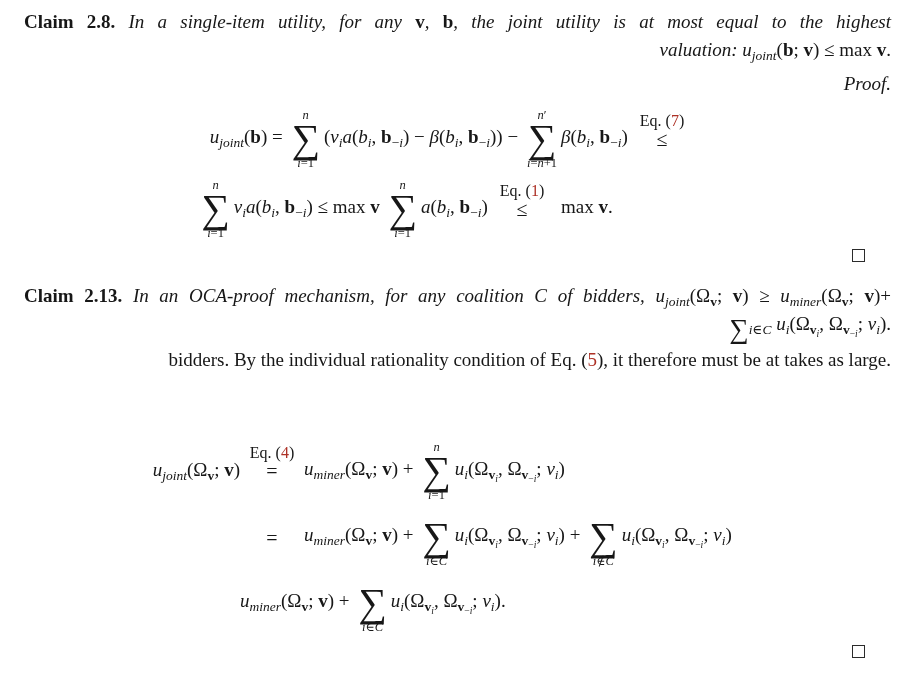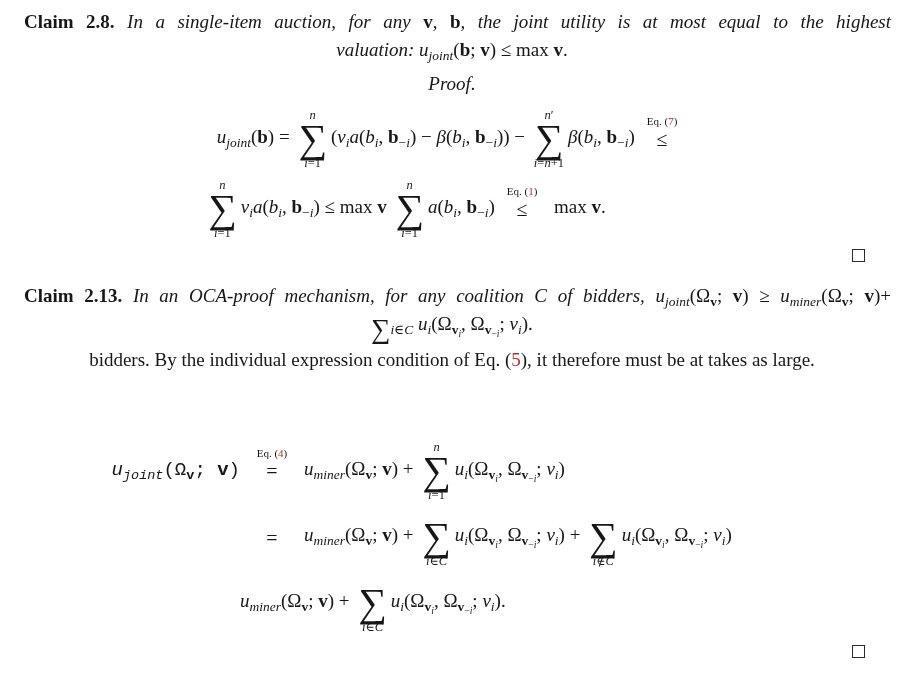--- a/index.html
+++ b/index.html
@@ -5,58 +5,58 @@
   html,body{margin:0;padding:0;background:#ffffff;}
   .page{
     position:relative;width:922px;height:675px;background:#ffffff;overflow:hidden;
     font-family:"Liberation Serif","DejaVu Serif",serif;
     font-size:19px;color:#171717;
   }
   .para{position:absolute;left:13px;width:878px;line-height:28px;}
   .claim{font-style:italic;}
   .line{display:block;}
   .jline{text-align:justify;text-align-last:justify;}
-  .jlast{text-align:center;text-align-last:auto;}
+  .jlast{text-align:right;text-align-last:auto;}
   .indent-first .line:first-child{text-indent:11px;}
   .hb{font-weight:bold;font-style:normal;}
   .ih{font-style:italic;}
   .tt{}
   .mi{font-style:italic;}
   .mr{font-style:normal;}
   .mb{font-weight:bold;font-style:normal;}
   .red{color:#ad3126;}
   .sub{font-size:71%;vertical-align:-0.27em;line-height:1;}
   .sigin{font-size:27px;line-height:0;vertical-align:-0.30em;}
   .bigop{display:inline-flex;flex-direction:column;align-items:center;vertical-align:middle;margin:0 4px;line-height:1;}
   .bigop .lim{font-size:12.5px;line-height:14px;white-space:nowrap;min-height:14px;}
   .bigop .sig{font-size:40px;line-height:34px;font-style:normal;}
   .rel{display:inline-flex;flex-direction:column;align-items:center;vertical-align:middle;margin:0 12px;line-height:1;}
-  .rel .rlab{font-size:11px;line-height:14px;white-space:nowrap;}
+  .rel .rlab{font-size:16px;line-height:14px;white-space:nowrap;}
   .rel .rop{font-size:20px;line-height:22px;}
   .rel .rghost{height:14px;}
   .eqrow{position:absolute;left:0;width:922px;display:flex;align-items:center;justify-content:center;}
   .eqinner{display:inline-block;white-space:nowrap;line-height:normal;}
   #eq1-l1{top:100px;height:78px;transform:translateX(-8px);}
   #eq1-l2{top:172px;height:74px;transform:translateX(-56px);}
   .eq2{position:absolute;left:122px;top:438px;}
   .eq2row{display:grid;grid-template-columns:118px 64px auto;align-items:center;height:66px;}
-  .eq2row .lhs{justify-self:end;white-space:nowrap;font-family:Liberation Mono, monospace;}
+  .eq2row .lhs{justify-self:end;white-space:nowrap;}
   .eq2row .relc{justify-self:center;}
   .eq2row .rhs{white-space:nowrap;}
   .qed{position:absolute;width:11px;height:11px;border:1.7px solid #2b2b2b;background:#ffffff;}
   #qed1{left:852px;top:249px;}
   #qed2{left:852px;top:645px;}
 </style>
 </head>
 <body>
 
 <div class="page">
 
   <div class="para claim indent-first" style="top:8px">
-      <div class="line jline"><span class="hb">Claim 2.8.</span><span class="tt"> In a single-item auction, for any </span><span class="mb">v</span><span class="tt">, </span><span class="mb">b</span><span class="tt">, the joint utility is at most equal to the highest</span></div>
+      <div class="line jline"><span class="hb">Claim 2.8.</span><span class="tt"> In a single-item utility, for any </span><span class="mb">v</span><span class="tt">, </span><span class="mb">b</span><span class="tt">, the joint utility is at most equal to the highest</span></div>
       <div class="line jlast"><span class="tt">valuation: </span><span class="mi">u</span><span class="sub"><span class="mi">joint</span></span><span class="mr">(</span><span class="mb">b</span><span class="mr">; </span><span class="mb">v</span><span class="mr">) ≤ max </span><span class="mb">v</span><span class="mr">.</span></div>
     </div>
 
   <div class="para" style="top:70px">
       <div class="line jlast"><span class="ih">Proof.</span></div>
     </div>
 
   <div class="eqrow" id="eq1-l1">
     <span class="eqinner"><span class="mi">u</span><span class="sub"><span class="mi">joint</span></span><span class="mr">(</span><span class="mb">b</span><span class="mr">) = </span><span class="bigop">
           <span class="lim"><span class="mi">n</span></span>
@@ -89,21 +89,21 @@
   </div>
 
   <div class="qed" id="qed1"></div>
 
   <div class="para claim indent-first" style="top:282px">
       <div class="line jline"><span class="hb">Claim 2.13.</span><span class="tt"> In an OCA-proof mechanism, for any coalition </span><span class="mi">C</span><span class="tt"> of bidders, </span><span class="mi">u</span><span class="sub"><span class="mi">joint</span></span><span class="mr">(Ω</span><span class="sub"><span class="mb">v</span></span><span class="mr">; </span><span class="mb">v</span><span class="mr">) ≥ </span><span class="mi">u</span><span class="sub"><span class="mi">miner</span></span><span class="mr">(Ω</span><span class="sub"><span class="mb">v</span></span><span class="mr">; </span><span class="mb">v</span><span class="mr">)+</span></div>
       <div class="line jlast"><span class="sigin">∑</span><span class="sub"><span class="mi">i</span><span class="mr">∈</span><span class="mi">C</span></span><span class="mr"> </span><span class="mi">u</span><span class="sub"><span class="mi">i</span></span><span class="mr">(Ω</span><span class="sub"><span class="mb">v</span><span class="sub"><span class="mi">i</span></span></span><span class="mr">, Ω</span><span class="sub"><span class="mb">v</span><span class="sub"><span class="mr">−</span><span class="mi">i</span></span></span><span class="mr">; </span><span class="mi">v</span><span class="sub"><span class="mi">i</span></span><span class="mr">).</span></div>
     </div>
 
   <div class="para" style="top:346px">
-      <div class="line jlast"><span class="tt">bidders. By the individual expression condition of Eq. (</span><span class="mr red">5</span><span class="tt">), it therefore must be at takes as large.</span></div>
+      <div class="line jlast"><span class="tt">bidders. By the individual rationality condition of Eq. (</span><span class="mr red">5</span><span class="tt">), it therefore must be at takes as large.</span></div>
     </div>
 
   <div class="eq2">
     <div class="eq2row">
       <span class="lhs"><span class="mi">u</span><span class="sub"><span class="mi">joint</span></span><span class="mr">(Ω</span><span class="sub"><span class="mb">v</span></span><span class="mr">; </span><span class="mb">v</span><span class="mr">)</span></span>
       <span class="relc"><span class="rel">
             <span class="rlab"><span class="mr">Eq. (</span><span class="mr red">4</span><span class="mr">)</span></span>
             <span class="rop">=</span>
             <span class="rghost"></span>
           </span></span>

